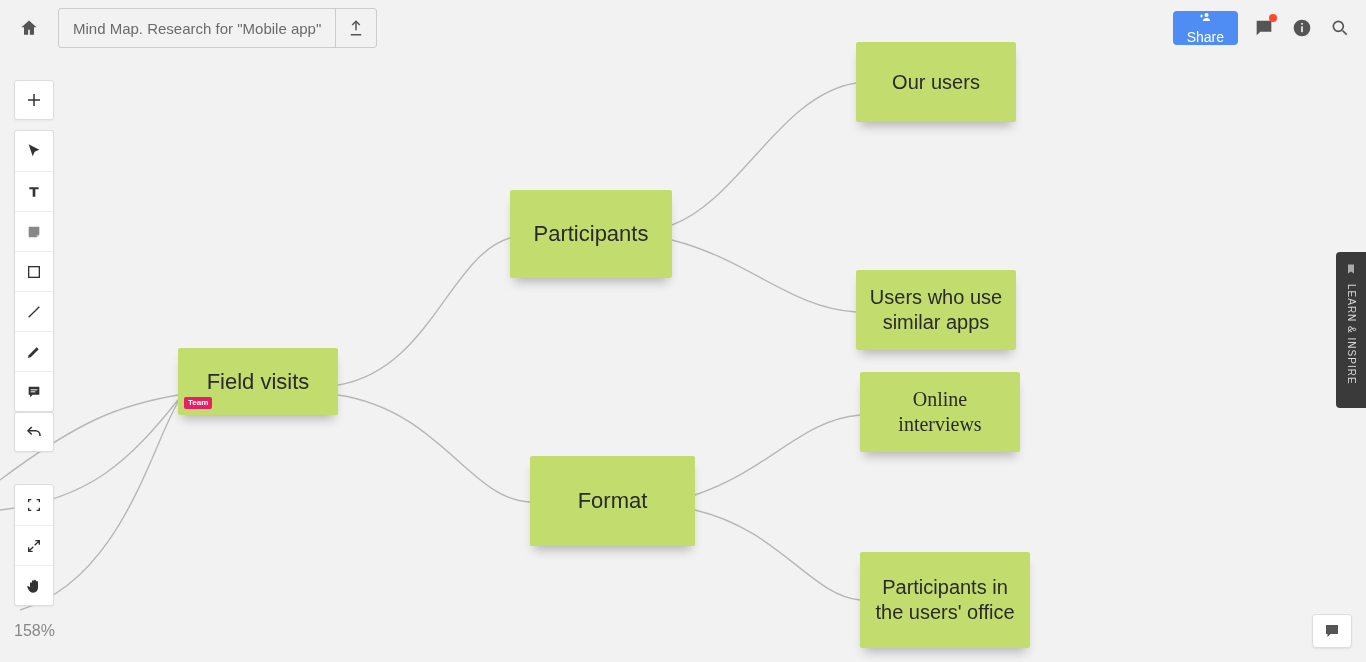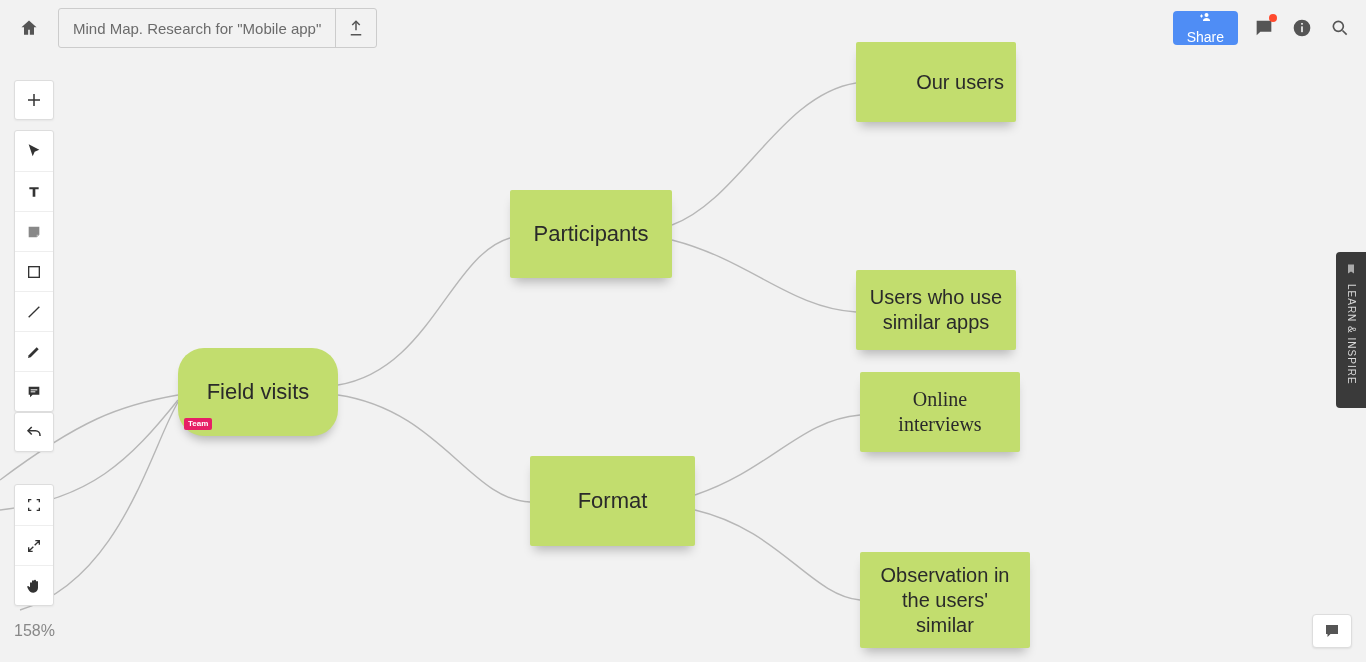--- a/index.html
+++ b/index.html
@@ -58,47 +58,47 @@
 
     <path d="M 672 225 C 740 200, 780 95, 856 83"></path>
 
     <path d="M 672 240 C 750 260, 790 308, 856 312"></path>
 
     <path d="M 695 495 C 770 470, 800 420, 860 415"></path>
 
     <path d="M 695 510 C 780 530, 810 595, 860 600"></path>
   </svg>
 
-  <div class="sticky big" style="left:178px; top:348px; width:160px; height:88px;border-radius:26px;">
+  <div class="sticky big" style="left:178px; top:348px; width:160px; height:67px;">
     <span>Field visits</span>
     <span class="tag">Team</span>
   </div>
 
   <div class="sticky big" style="left:510px; top:190px; width:162px; height:88px;">
     <span>Participants</span>
   </div>
 
   <div class="sticky big" style="left:530px; top:456px; width:165px; height:90px;text-align:center;">
     <span>Format</span>
   </div>
 
-  <div class="sticky" style="left:856px; top:42px; width:160px; height:80px;justify-content:flex-end;">
+  <div class="sticky" style="left:856px; top:42px; width:160px; height:80px;">
     <span>Our users</span>
   </div>
 
   <div class="sticky" style="left:856px; top:270px; width:160px; height:80px;">
     <span>Users who use similar apps</span>
   </div>
 
   <div class="sticky" style="left:860px; top:372px; width:160px; height:80px;font-family:Liberation Serif, serif;">
     <span>Online interviews</span>
   </div>
 
   <div class="sticky" style="left:860px; top:552px; width:170px; height:96px;">
-    <span>Observation in the users' similar</span>
+    <span>Participants in the users' office</span>
   </div>
 </div>
 
 <div class="topbar">
   <div class="home-btn">
     <svg width="20" height="20" viewBox="0 0 24 24" fill="#555">
         <path d="M12 3l9 8h-3v9h-5v-6h-2v6H6v-9H3z"></path>
       </svg>
   </div>
   <div class="title-box">

